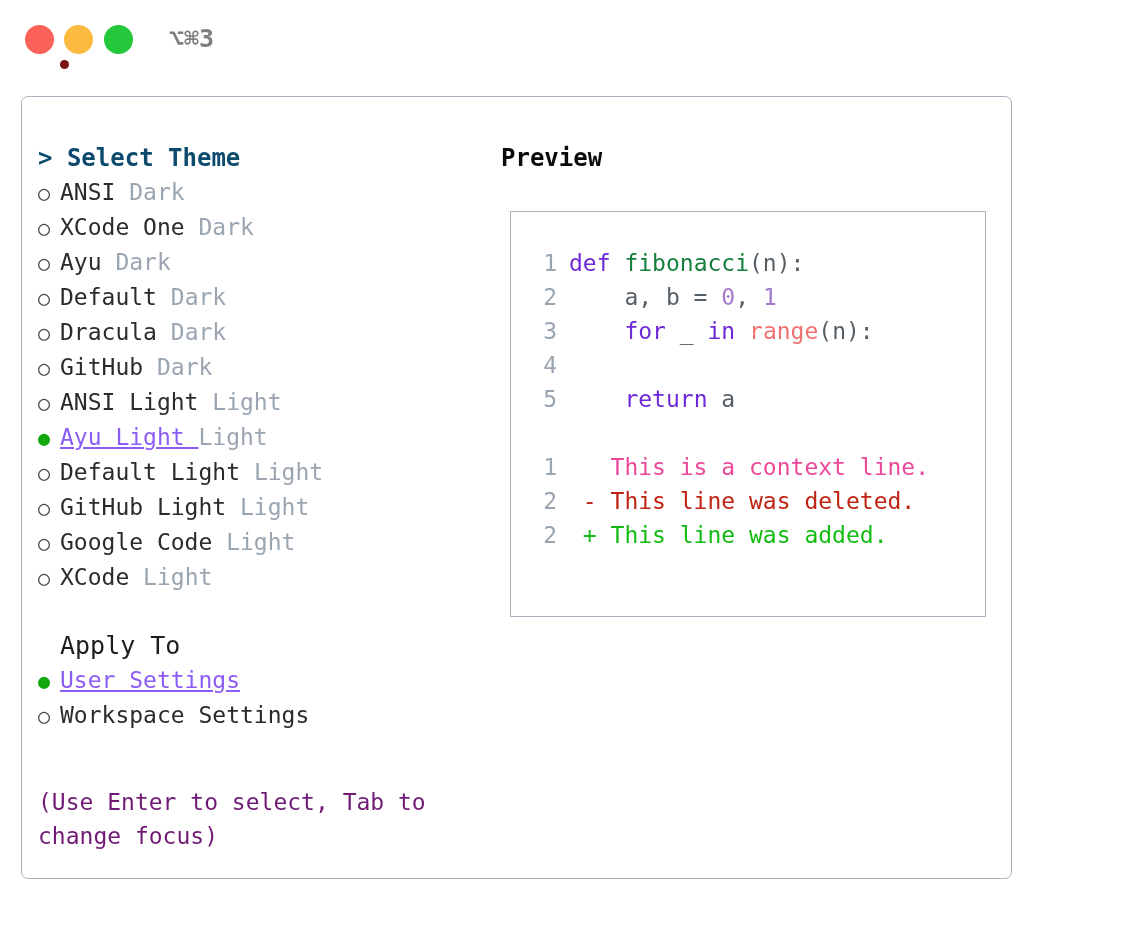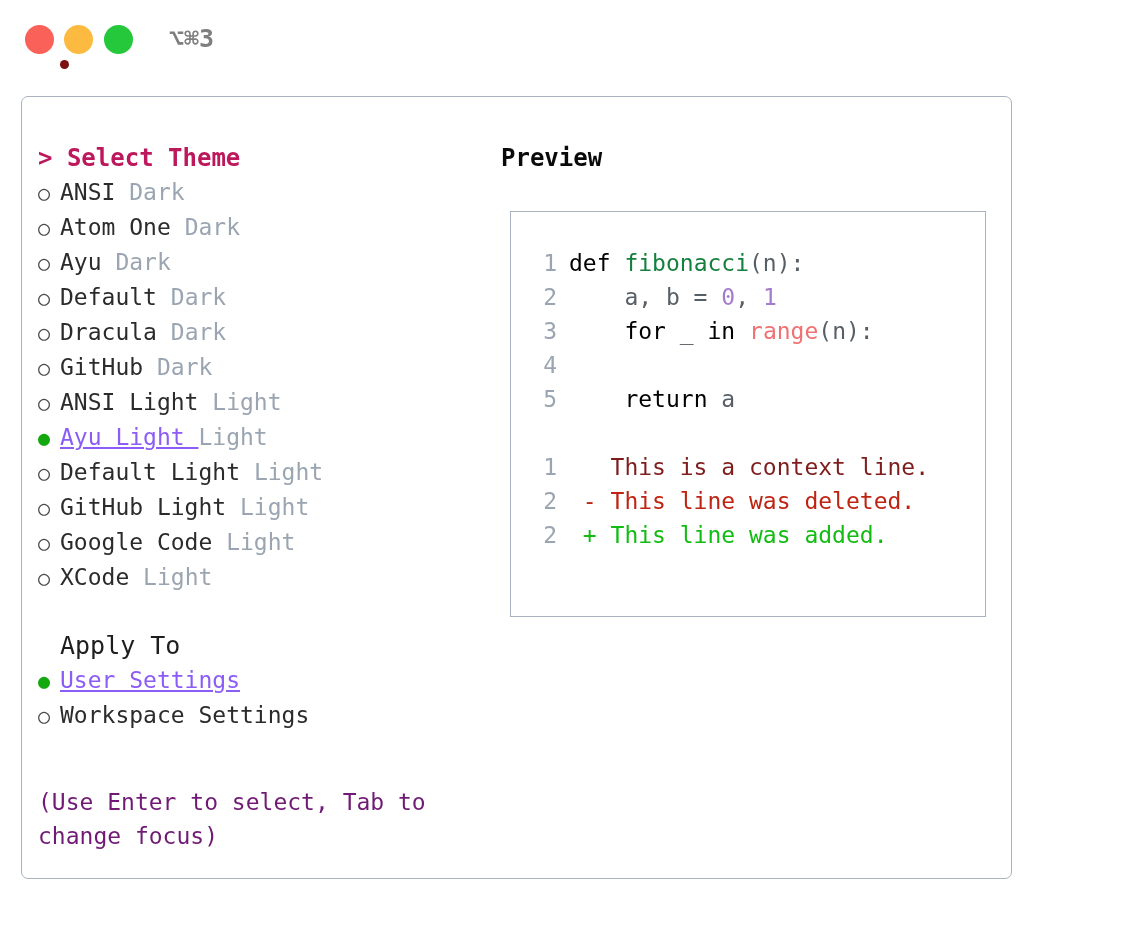--- a/index.html
+++ b/index.html
@@ -81,21 +81,21 @@
   .left-col {
     position: absolute;
     left: 16px;
     top: 44px;
     width: 440px;
   }
 
   .section-title {
     font-size: 24px;
     font-weight: bold;
-    color: #be185d;
+    color: #0c4a6e;
     line-height: 34px;
     white-space: pre;
   }
 
   .opt-row {
     display: flex;
     align-items: baseline;
     line-height: 34px;
     font-size: 23px;
     white-space: pre;
@@ -167,27 +167,27 @@
     flex: 0 0 46px;
     text-align: right;
     color: #9aa5b1;
     padding-right: 12px;
   }
   .code-text { color: #575f66; }
 
   .blank-line { height: 34px; }
 
   
-  .tok-kw   { color: #000000; }
+  .tok-kw   { color: #6d28d9; }
   .tok-fn   { color: #15803d; }
   .tok-num  { color: #a37acc; }
   .tok-call { color: #f07171; }
   .tok-plain{ color: #575f66; }
 
-  .diff-ctx { color: #7f1d1d; }
+  .diff-ctx { color: #ec4899; }
   .diff-del { color: #bf2413; }
   .diff-add { color: #13bc13; }
 </style>
 </head>
 <body>
 
 <div class="window">
 
   <div class="titlebar">
     <div class="traffic close">
@@ -198,21 +198,21 @@
     <div class="shortcut">⌥⌘3</div>
   </div>
 
   <div class="card">
 
     <div class="left-col">
       <div class="section-title">&gt; Select Theme</div>
 
       <div id="theme-options">
           <div class="opt-row"><span class="bullet">○</span><span class="opt-label">ANSI </span><span class="opt-variant">Dark</span></div>
-          <div class="opt-row"><span class="bullet">○</span><span class="opt-label">Atom One </span><span class="opt-variant">Dark</span></div>
+          <div class="opt-row"><span class="bullet">○</span><span class="opt-label">XCode One </span><span class="opt-variant">Dark</span></div>
           <div class="opt-row"><span class="bullet">○</span><span class="opt-label">Ayu </span><span class="opt-variant">Dark</span></div>
           <div class="opt-row"><span class="bullet">○</span><span class="opt-label">Default </span><span class="opt-variant">Dark</span></div>
           <div class="opt-row"><span class="bullet">○</span><span class="opt-label">Dracula </span><span class="opt-variant">Dark</span></div>
           <div class="opt-row"><span class="bullet">○</span><span class="opt-label">GitHub </span><span class="opt-variant">Dark</span></div>
           <div class="opt-row"><span class="bullet">○</span><span class="opt-label">ANSI Light </span><span class="opt-variant">Light</span></div>
           <div class="opt-row selected"><span class="bullet on">●</span><span class="opt-label">Ayu Light </span><span class="opt-variant">Light</span></div>
           <div class="opt-row"><span class="bullet">○</span><span class="opt-label">Default Light </span><span class="opt-variant">Light</span></div>
           <div class="opt-row"><span class="bullet">○</span><span class="opt-label">GitHub Light </span><span class="opt-variant">Light</span></div>
           <div class="opt-row"><span class="bullet">○</span><span class="opt-label">Google Code </span><span class="opt-variant">Light</span></div>
           <div class="opt-row"><span class="bullet">○</span><span class="opt-label">XCode </span><span class="opt-variant">Light</span></div>

